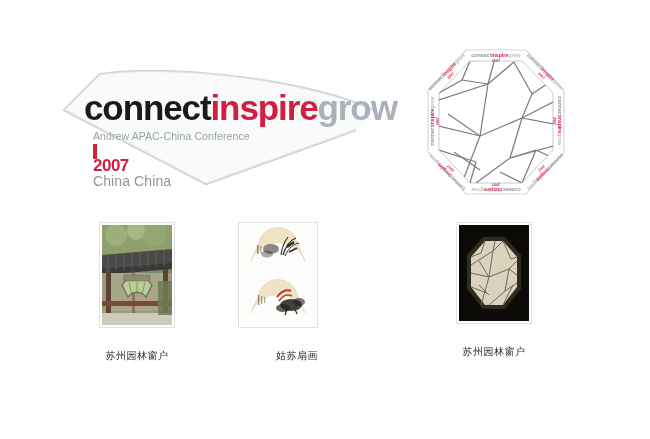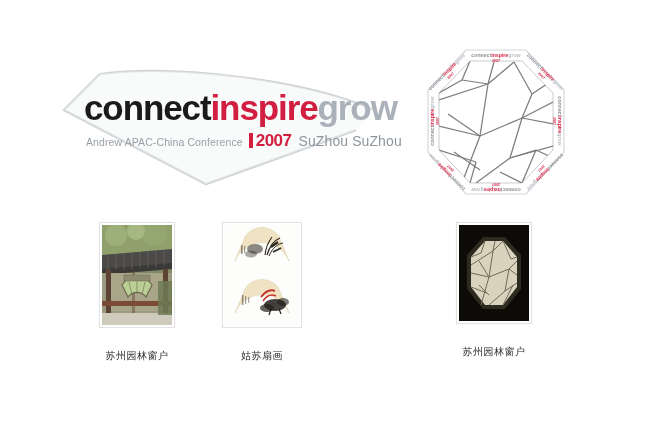--- a/index.html
+++ b/index.html
@@ -24,21 +24,21 @@
     font-size:35px; font-weight:bold; letter-spacing:-1.1px;
     line-height:1; white-space:nowrap;
   }
   .w-connect{color:#1a1a1a;}
   .w-inspire{color:#d21f41;}
   .w-grow{color:#aab1ba;}
 
   .tagline{
     position:absolute; left:30px; top:65px;
     white-space:nowrap; line-height:1;
-    display:flex; align-items:baseline;
+    display:flex; align-items:baseline;flex-direction:column;
   }
   .tag-left{
     font-size:10.5px; color:#9aa0a8; letter-spacing:.1px;
   }
   .tag-bar{
     display:inline-block;width:4px;height:15px;background:#d21f41;
     margin:0 3px 0 6px; position:relative; top:2px;
   }
   .tag-year{
     font-size:17px;font-weight:bold;color:#d21f41;letter-spacing:-.5px;
@@ -58,21 +58,21 @@
   .photo-frame{
     background:#fff;border:1px solid #e2e2e2;padding:2px;
     display:inline-block;line-height:0;
     box-shadow:0 0 1px rgba(0,0,0,.08);
   }
   .caption{
     margin-top:20px;font-size:10px;color:#2b2b2b;
     font-family:"DejaVu Sans", sans-serif;letter-spacing:.5px;
   }
   #cell-1{left:92px;top:0;width:90px;}
-  #cell-2{left:214px;top:0;width:96px;}
+  #cell-2{left:222px;top:0;width:96px;text-align:right;}
   #cell-3{left:448px;top:0;width:92px;}
 </style>
 </head>
 <body>
 
 <div id="wordmark-block">
 
   <svg class="fan-swoosh" viewBox="0 0 330 122">
 
     <path d="M44,8 C120,-2 250,14 318,44" fill="none" stroke="#cfd2d6" stroke-width="2.2"></path>
@@ -83,21 +83,21 @@
   </svg>
 
   <div class="wordmark">
     <span class="w-connect">connect</span><span class="w-inspire">inspire</span><span class="w-grow">grow</span>
   </div>
 
   <div class="tagline">
     <span class="tag-left">Andrew APAC-China Conference</span>
     <span class="tag-bar"></span>
     <span class="tag-year">2007</span>
-    <span class="tag-city">SuZhou SuZhou</span>
+    <span class="tag-city">China China</span>
   </div>
 </div>
 
 <svg id="octagon-mark" viewBox="0 0 156 172">
   <defs>
     <clipPath id="octClip">
       <polygon points="48,10 108,10 146,50 146,112 108,154 48,154 10,112 10,50"></polygon>
     </clipPath>
     <clipPath id="octInner">
       <polygon points="52,21 104,21 135,53 135,110 104,143 52,143 21,110 21,53"></polygon>

